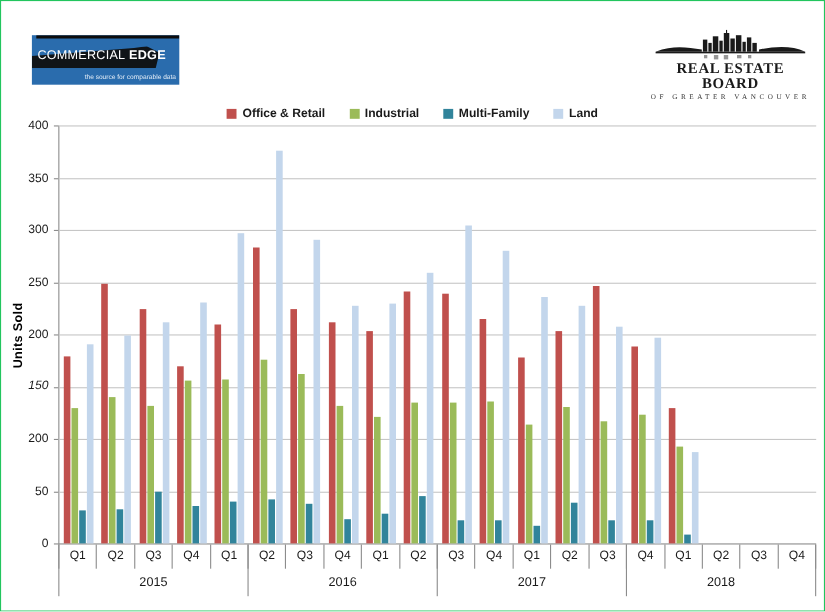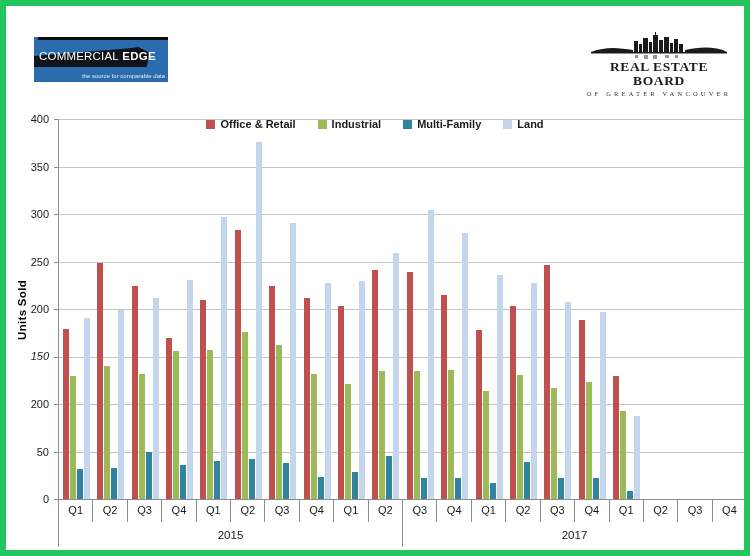--- a/index.html
+++ b/index.html
@@ -1,18 +1,18 @@
 <!DOCTYPE html>
 <html><head>
 <meta charset="utf-8">
 <style>
   html,body { margin:0; padding:0; background:#fff; }
   .page {
     position:relative; width:750px; height:556px; background:#ffffff;
-    border:6px solid #22c55e; box-sizing:border-box; overflow:hidden;
+    border:1px solid #22c55e; box-sizing:border-box; overflow:hidden;
     font-family:"Liberation Sans", sans-serif; color:#111;
   }
 
   
   .title-block { position:absolute; top:35px; left:0; right:0; text-align:center; }
   .title-line { font-size:15px; font-weight:bold; line-height:23px; color:#000; }
 
   .ce-logo { position:absolute; left:28px; top:31px; width:134px; height:45px; background:#2a6cad; overflow:hidden; }
   .ce-topstrip { position:absolute; top:0; left:4px; right:0; height:3px; background:#0d0d0d; }
   .ce-flag { position:absolute; left:0; top:10px; width:116px; height:20px; background:#101418;
@@ -21,21 +21,21 @@
   .ce-text b { font-weight:bold; }
   .ce-tagline { position:absolute; right:3px; bottom:3px; font-size:6px; color:#e2ecf7; }
 
   .rebgv-logo { position:absolute; right:10px; top:26px; width:150px; height:56px; text-align:center; }
   .rebgv-skyline { display:block; margin:0 auto; }
   .rebgv-name { font-family:"Liberation Serif", serif; font-size:13.5px; font-weight:bold; letter-spacing:0.6px; color:#1a1a1a; line-height:14px; }
   .rebgv-sub { font-family:"Liberation Serif", serif; font-size:6.5px; letter-spacing:3.2px; color:#333; margin-top:2px; }
 
   
   .legend { position:absolute; top:94px; left:0; right:0; height:16px;
-            display:flex; justify-content:center; align-items:center; gap:22px;margin-top:16px; }
+            display:flex; justify-content:center; align-items:center; gap:22px; }
   .legend-item { display:inline-flex; align-items:center; gap:5px; }
   .legend-swatch { width:9px; height:9px; display:inline-block; }
   .legend-label { font-size:11px; font-weight:bold; color:#1a1a1a; }
 
   
   .plot-area { position:absolute; box-sizing:border-box; left:52px; top:113px; width:689px; height:381px;
                border-left:1px solid #8c8c8c; border-bottom:1px solid #8c8c8c; }
   .gridlines-layer, .bars-layer { position:absolute; inset:0; }
   .gridline { position:absolute; left:0; right:0; height:1px; background:#c6c6c6; }
   .bars-layer { display:flex; align-items:flex-end; }
@@ -286,17 +286,23 @@
       <div class="q-cell">Q1</div>
       <div class="q-cell">Q2</div>
       <div class="q-cell">Q3</div>
       <div class="q-cell">Q4</div>
     </div>
   <div class="year-row">
       <div class="year-cell">
         <div>2015</div>
       </div>
       <div class="year-cell">
+        <div>2016</div>
+      </div>
+      <div class="year-cell">
         <div>2017</div>
       </div>
+      <div class="year-cell">
+        <div>2018</div>
+      </div>
     </div>
 
 </div>
 
 </body></html>

